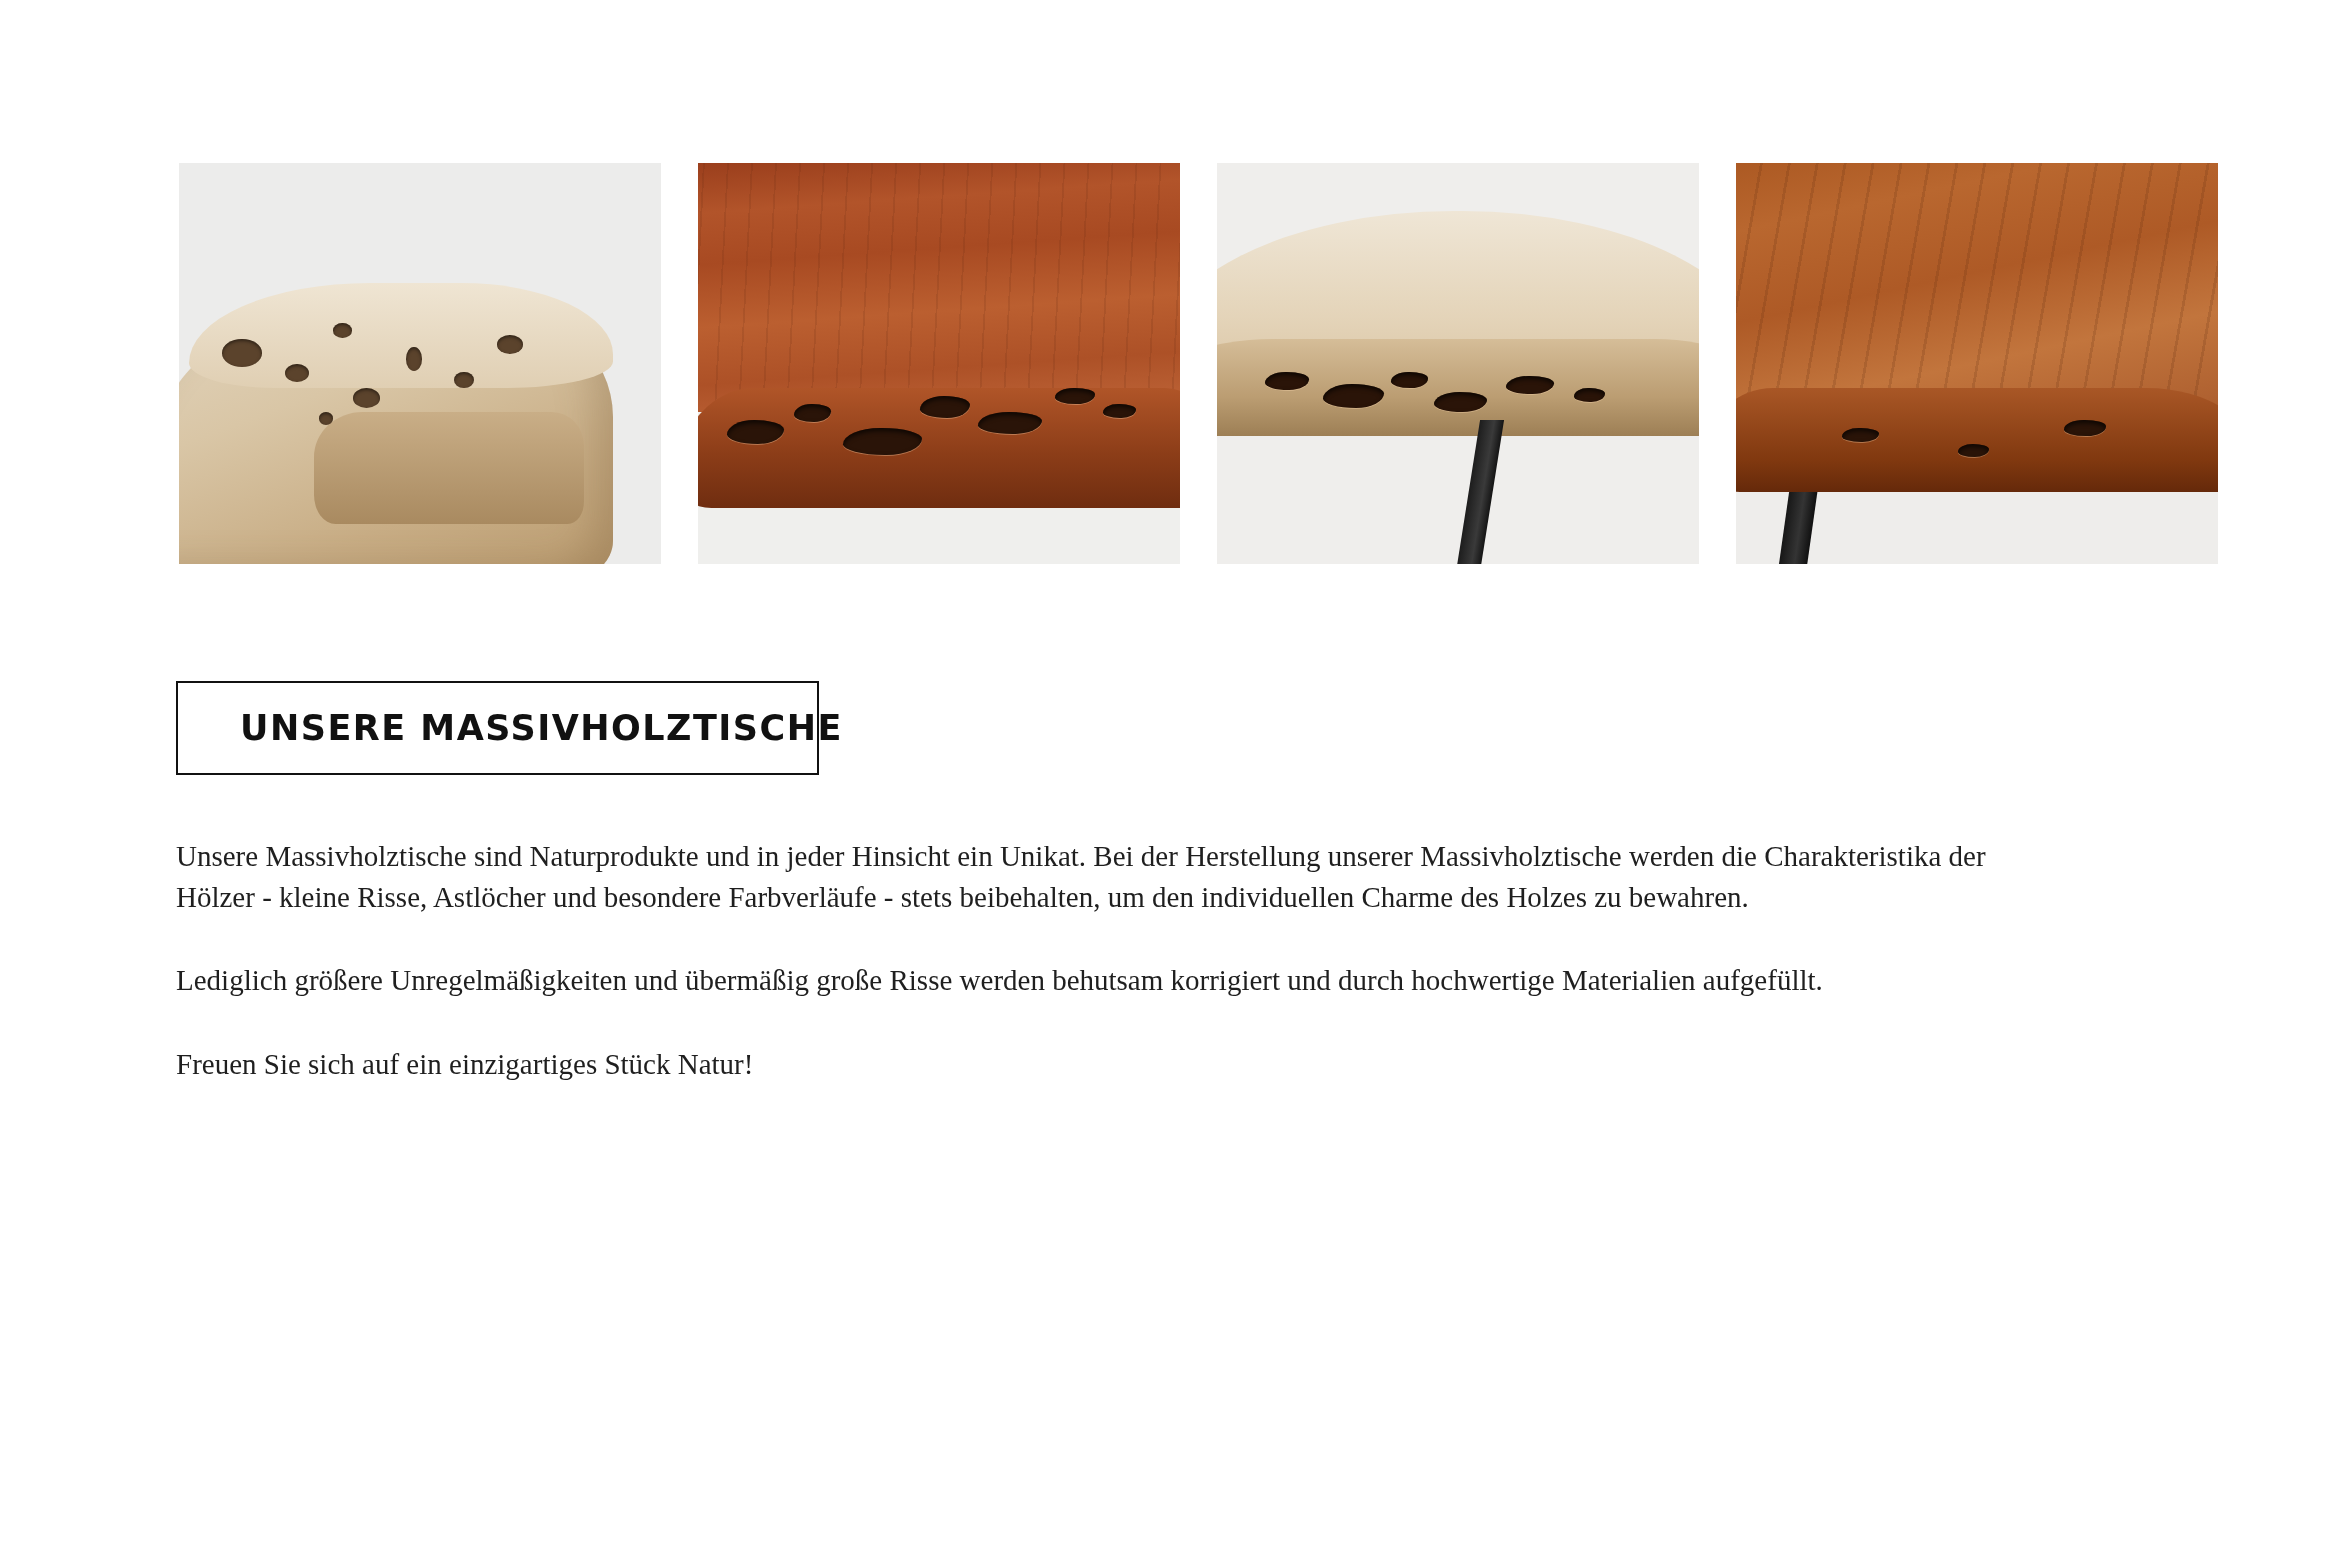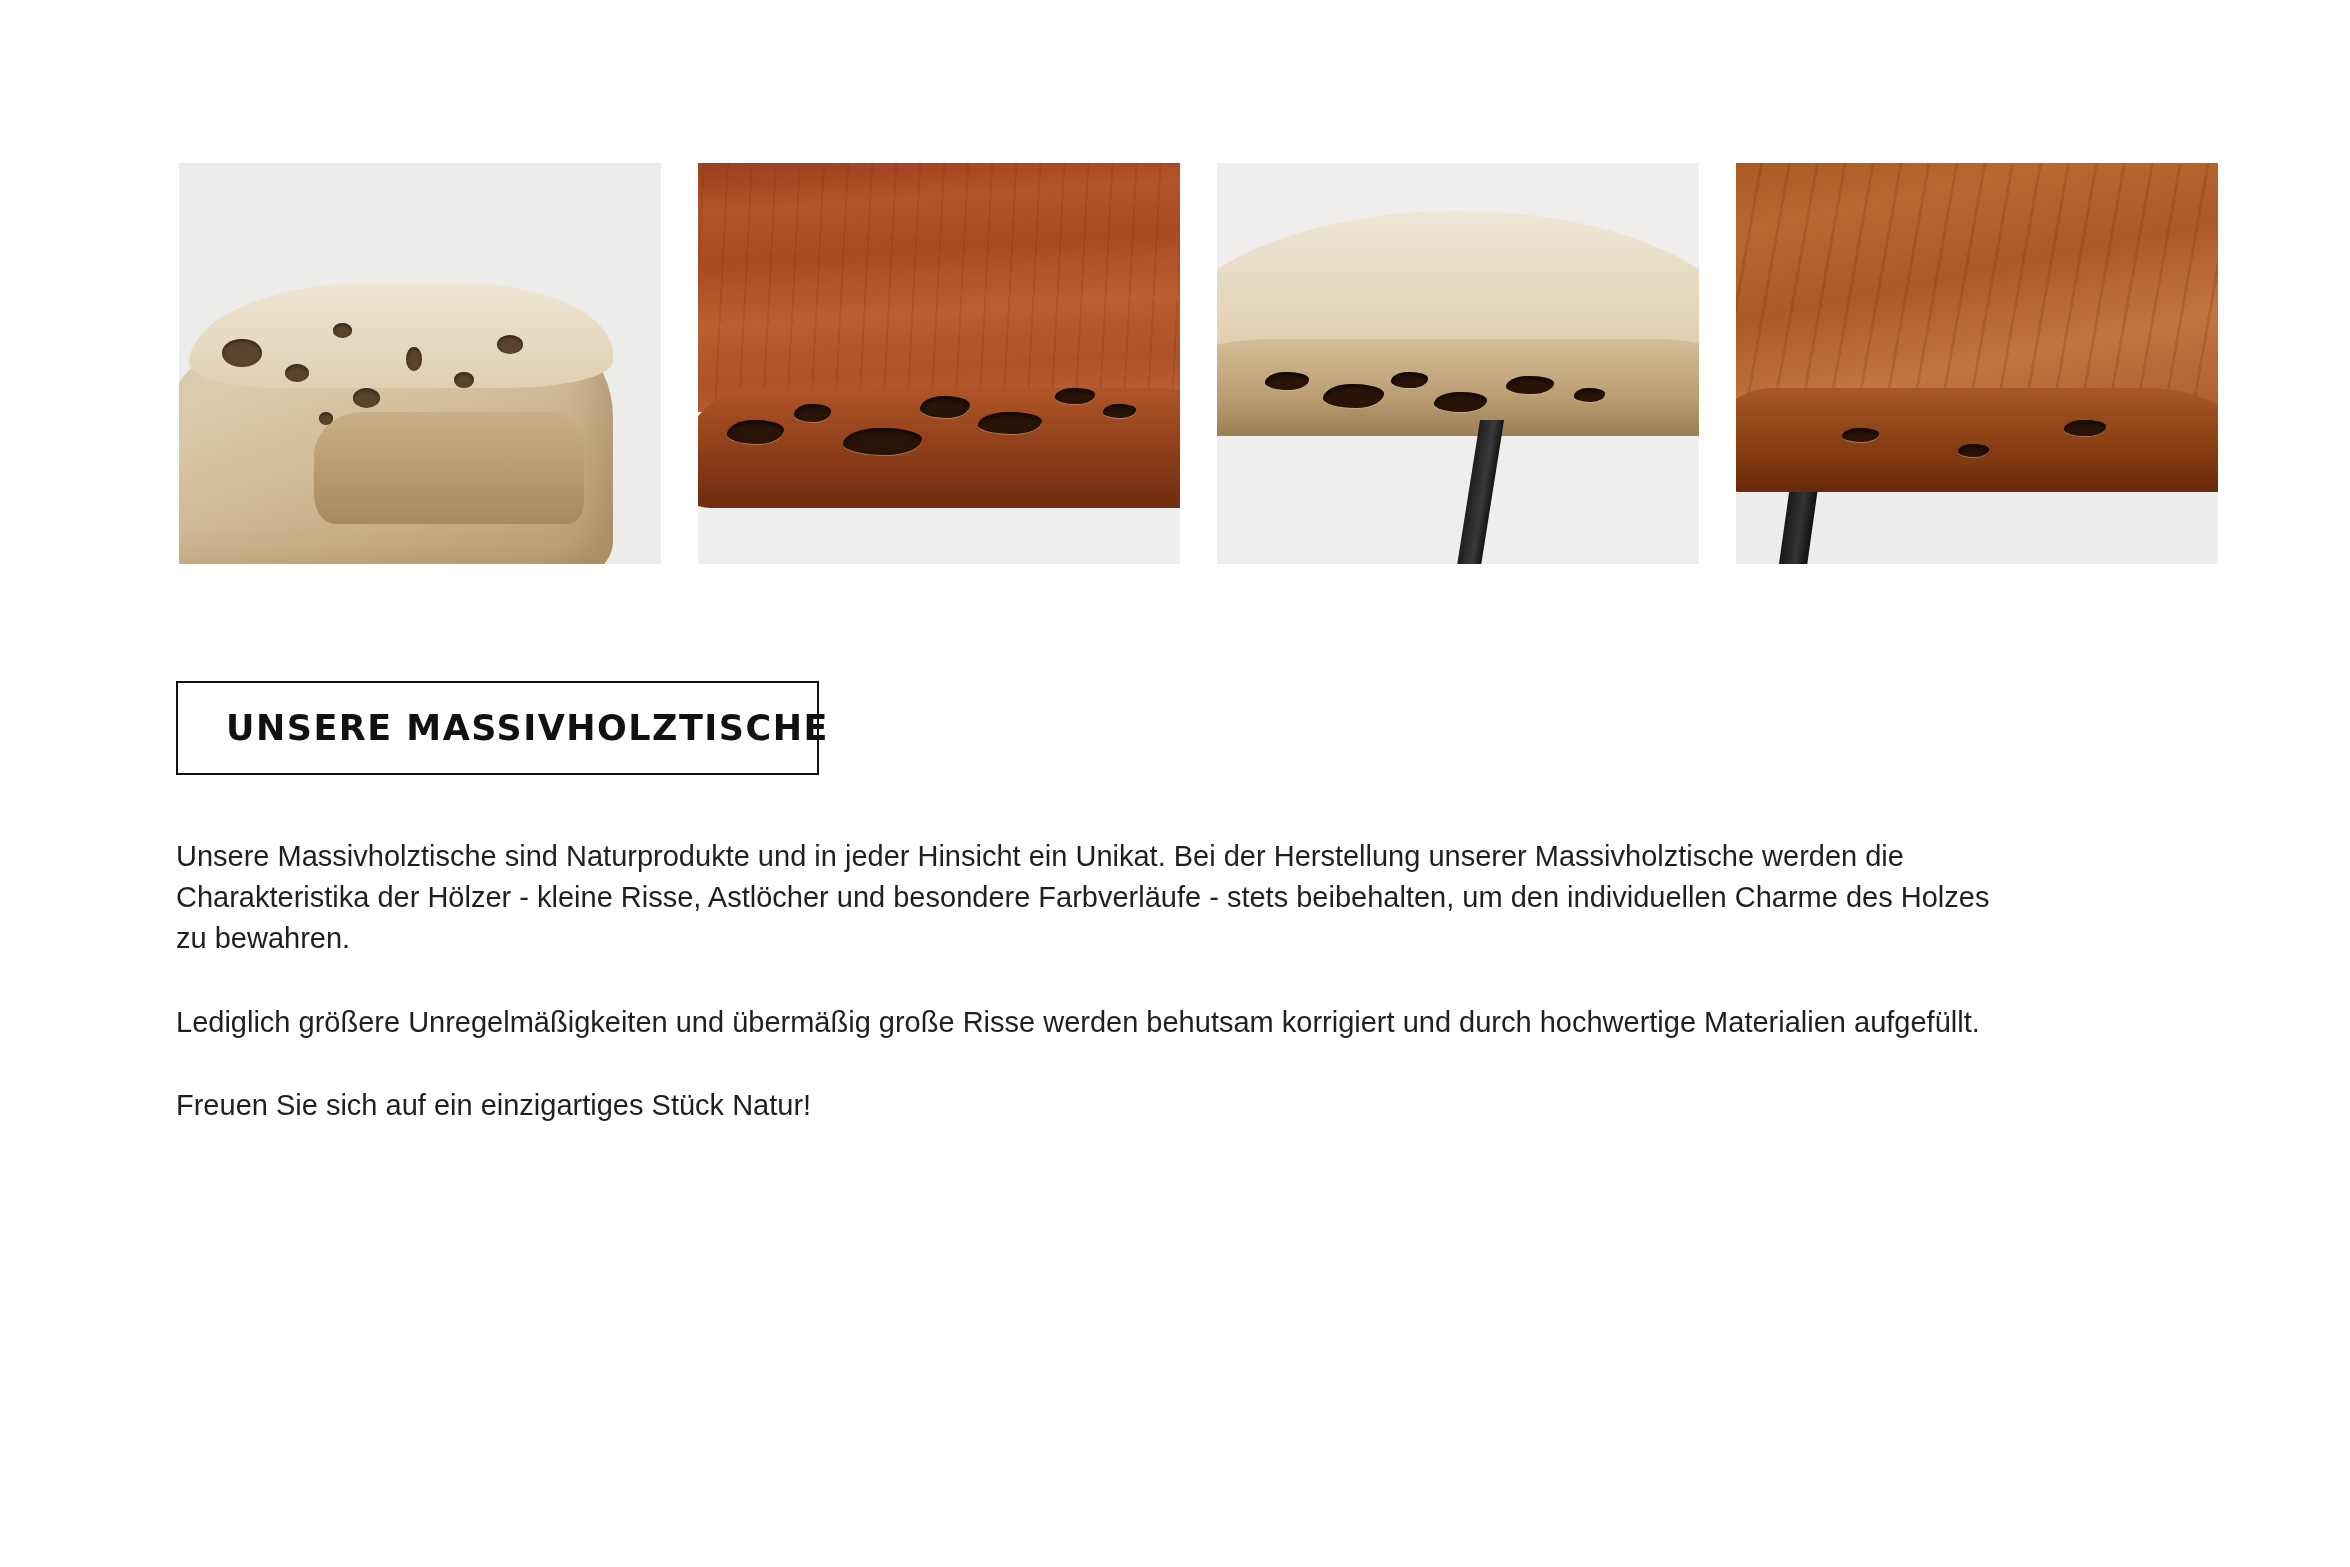--- a/index.html
+++ b/index.html
@@ -146,34 +146,34 @@
     box-sizing: border-box;
     display: flex;
     align-items: center;
   }
   .heading-text {
     font-family: "DejaVu Sans", sans-serif;
     font-weight: 700;
     font-size: 35px;
     letter-spacing: 1.5px;
     color: #111111;
-    padding-left: 48px;
+    padding-left: 62px;
     white-space: nowrap;
   }
 
   
   .copy {
     position: absolute;
     left: 176px;
     top: 836px;
     width: 1864px;
   }
   .copy p {
     margin: 0 0 42px 0;
-    font-family: Liberation Sans, sans-serif;
+    font-family: Liberation Serif, serif;
     font-size: 29px;
     line-height: 1.42;
     color: #1f1f1f;
     max-width: 1827px;
   }
   .copy p:last-child { margin-bottom: 4px; }
 </style>
 </head>
 <body>
 

